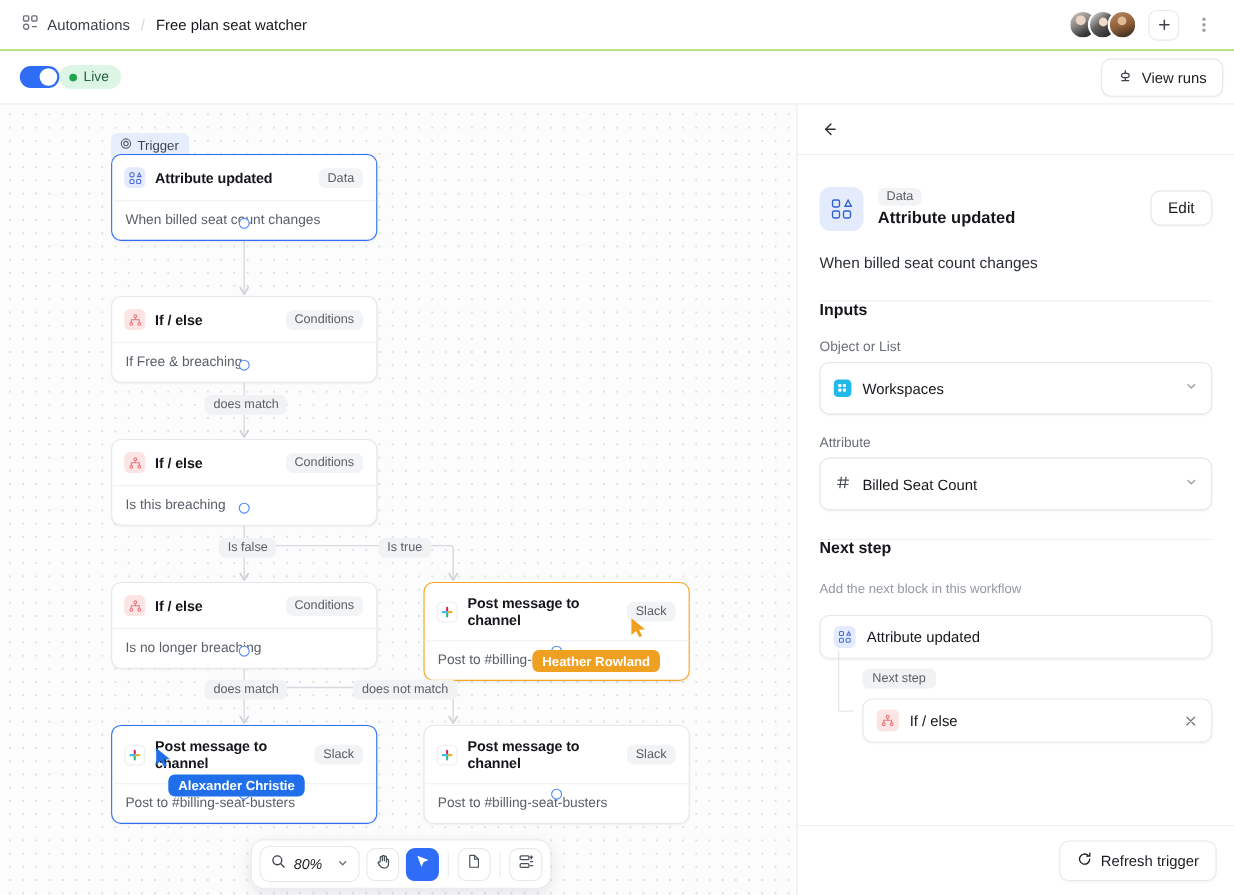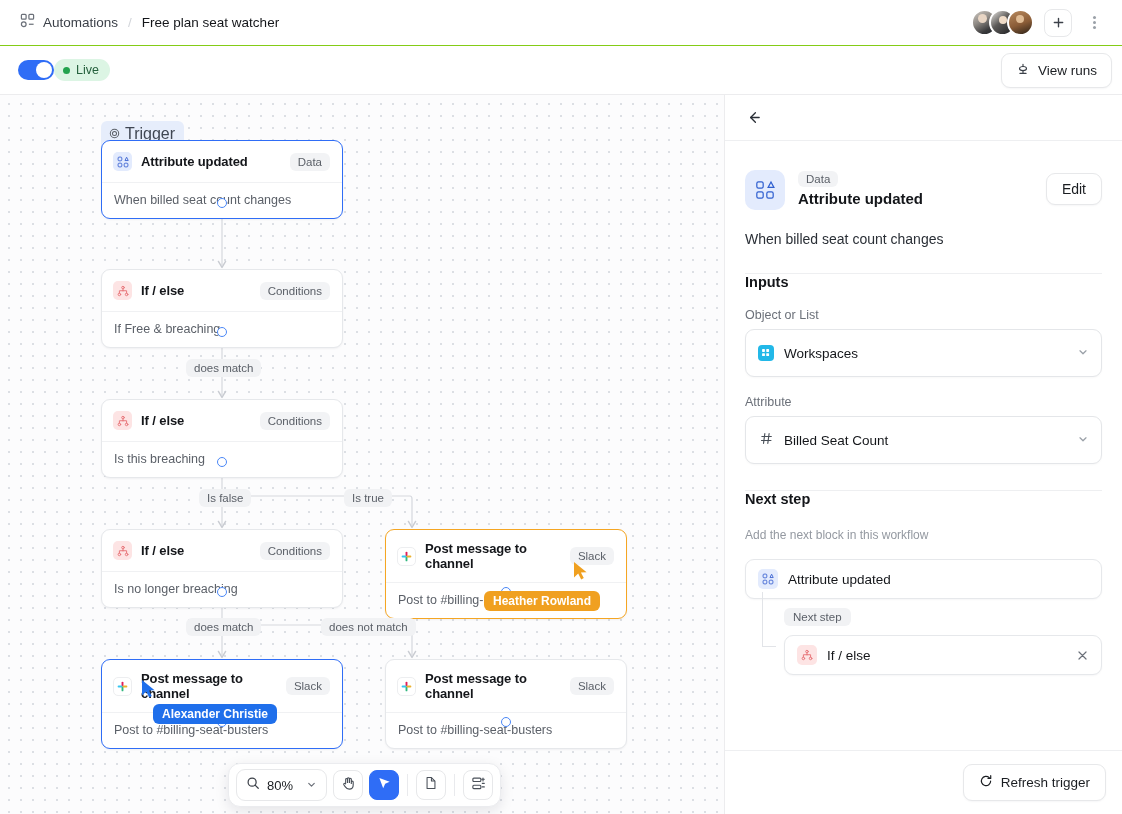--- a/index.html
+++ b/index.html
@@ -132,21 +132,21 @@
     font-size: 11.5px;
   }
   .node-body { padding: 10px 12px 11px 12px; font-size: 12.5px; color: #5b6068; }
 
   .trig-chip {
     position: absolute;
     display: flex; align-items: center; gap: 5px;
     background: #e6edfb; color: #3f4652;
     border-radius: 6px 6px 0 0;
     padding: 4px 9px 5px 8px;
-    font-size: 16px;
+    font-size: 12px;
   }
 
   .port {
     position: absolute; width: 10px; height: 10px; border-radius: 50%;
     background: #fff; border: 1.5px solid #4a87f7; z-index: 6;
   }
 
   .edge-label {
     position: absolute;
     background: #f1f2f4; color: #5b6068;
@@ -171,21 +171,21 @@
     position: absolute; left: 228px; top: 763px;
     display: flex; align-items: center; gap: 6px;
     background: #fff; border: 1px solid #ebecef;
     border-radius: 12px; padding: 5px 7px;
     box-shadow: 0 4px 14px rgba(16,24,40,.10);
     z-index: 30;
   }
   .zoom-chip {
     display: flex; align-items: center; gap: 7px;
     border: 1px solid #e7e8ea; border-radius: 9px;
-    padding: 6px 9px 6px 9px; cursor: pointer; background: #fff;
+    padding: 6px 9px 6px 9px; cursor: pointer; background: #fff; font-style: italic;
   }
   .zoom-val { font-size: 13px; color: #1a1d21; min-width: 32px; }
   .tb-btn {
     width: 30px; height: 30px; border-radius: 8px;
     display: flex; align-items: center; justify-content: center;
     border: 1px solid #e7e8ea; background: #fff; cursor: pointer; color: #4a5059;
   }
   .tb-btn.active { background: #2f6df6; border-color: #2f6df6; color: #fff; }
   .tb-div { width: 1px; height: 22px; background: #e9eaed; margin: 0 2px; }
 

